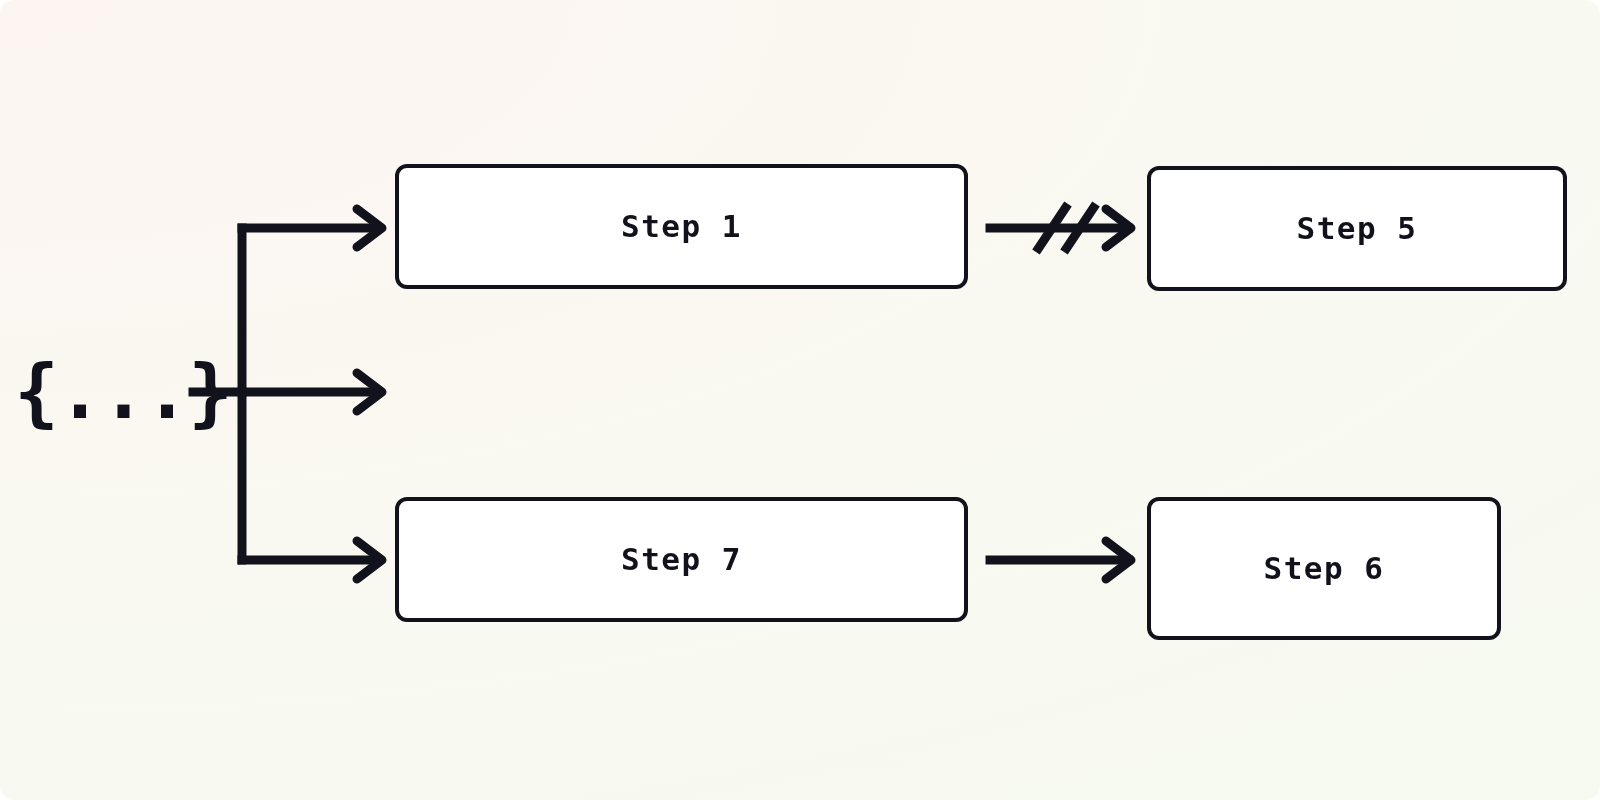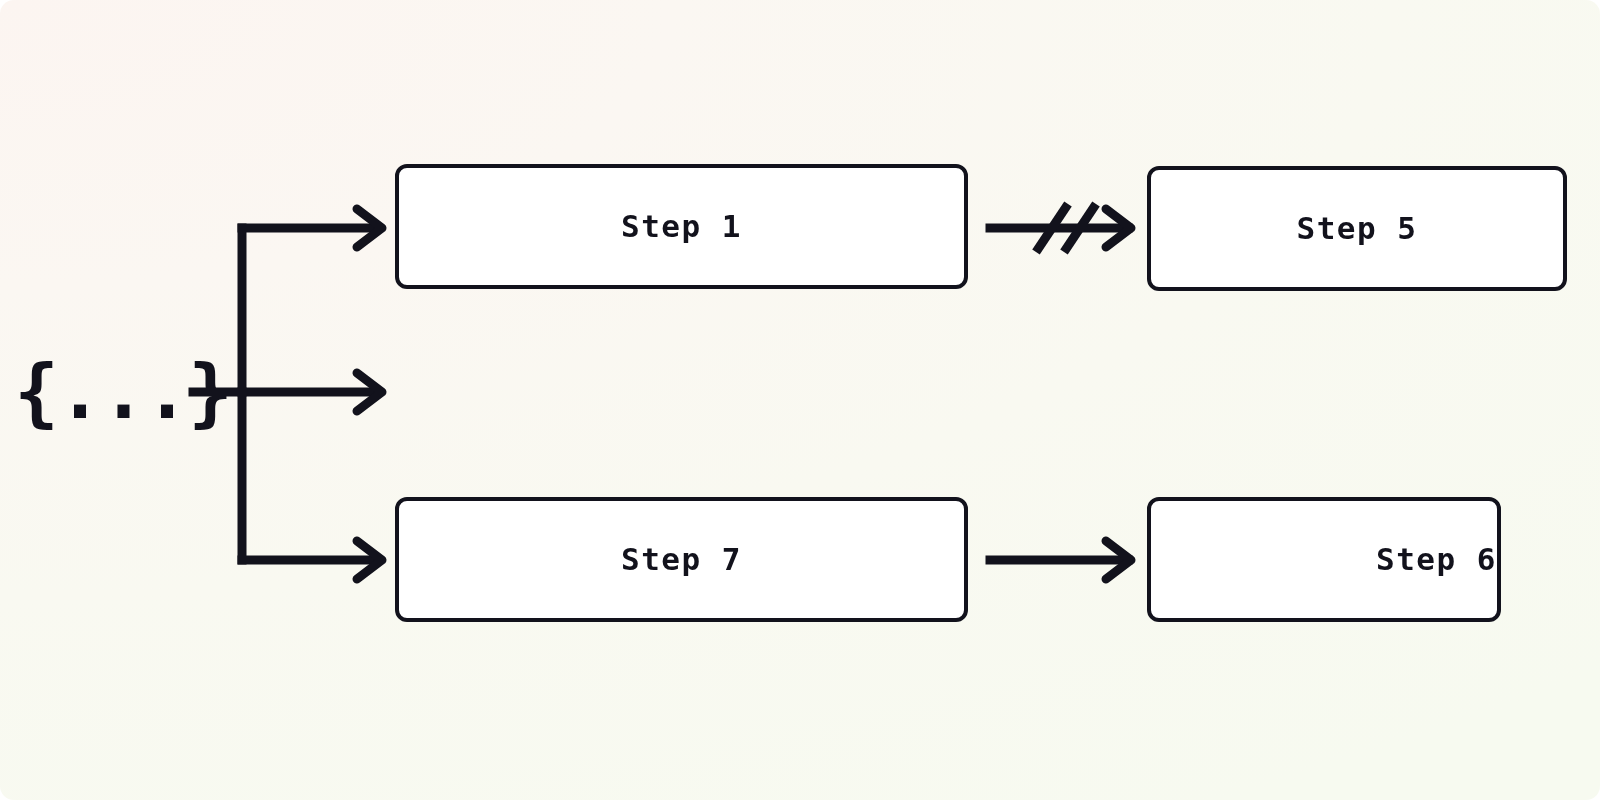--- a/index.html
+++ b/index.html
@@ -140,17 +140,17 @@
 
 
   <div class="node-box" style="left:395px; top:497px; width:573px; height:125px;">
     <div class="node-title">Step 7</div>
   </div>
 
   <div class="node-box" style="left:1147px; top:166px; width:420px; height:125px;">
     <div class="node-title">Step 5</div>
   </div>
 
-  <div class="node-box" style="left:1147px; top:497px; width:354px; height:125px;align-items:flex-end;">
+  <div class="node-box" style="left:1147px; top:497px; width:354px; height:143px;">
     <div class="node-title">Step 6</div>
   </div>
 
 </div>
 
 </body></html>

